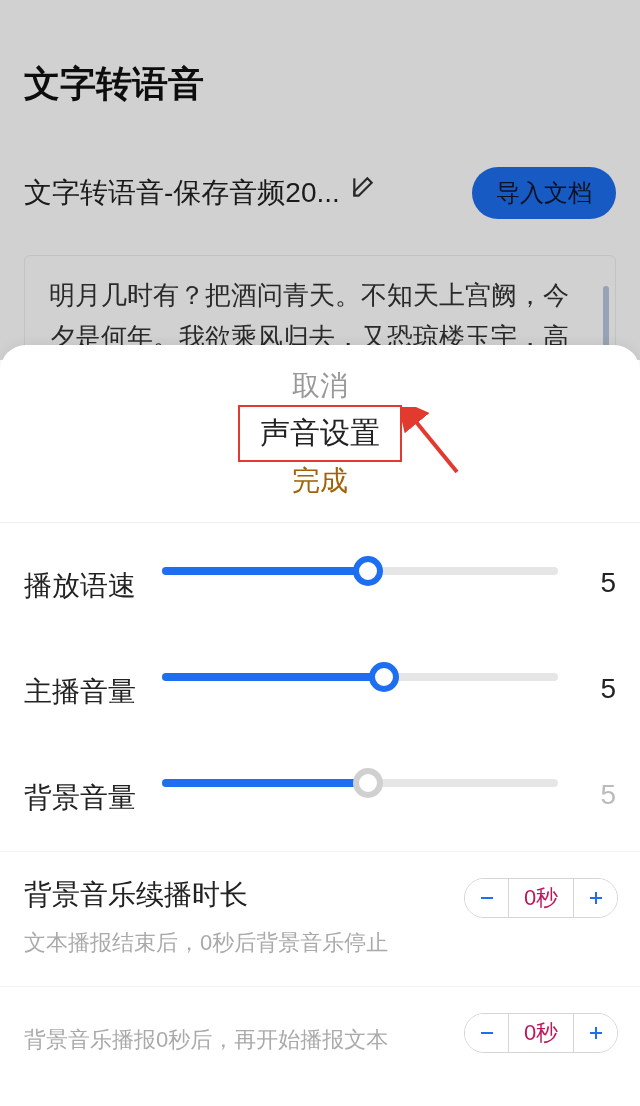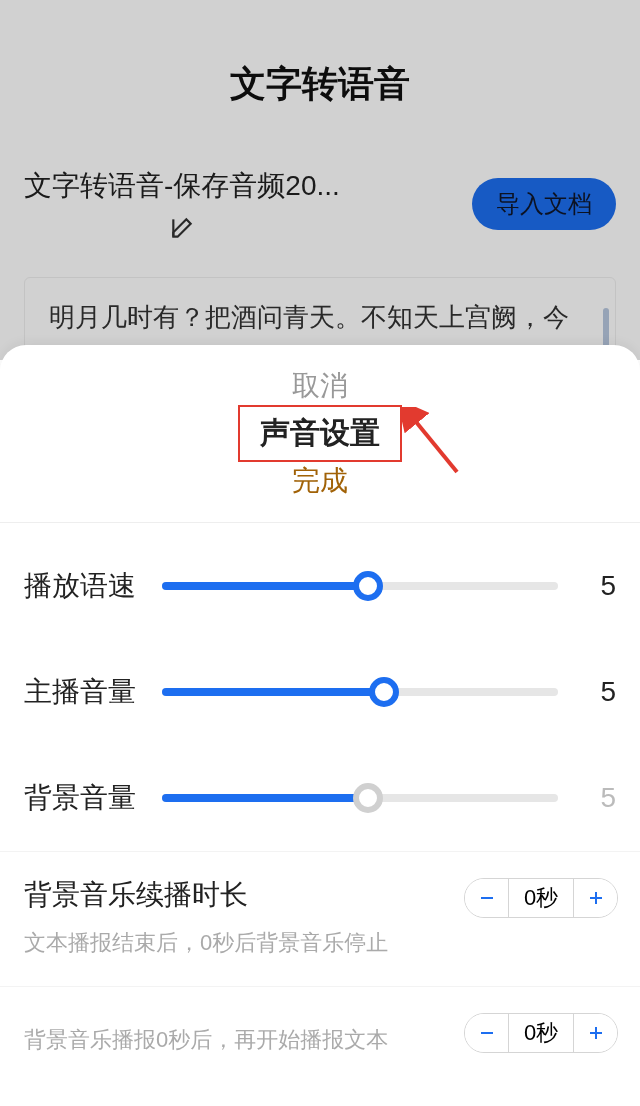--- a/index.html
+++ b/index.html
@@ -26,35 +26,32 @@
     .bg-content {
       position: absolute;
       top: 0; left: 0; right: 0;
       padding: 60px 24px 0 24px;
       z-index: 1;
     }
     .bg-title {
       font-size: 36px;
       font-weight: 700;
       color: #111;
-      text-align: center;
     }
     .bg-subtitle-row {
       display: flex;
       align-items: center;
       justify-content: space-between;
       margin-top: 58px;
     }
     .bg-subtitle {
       font-size: 28px;
       color: #222;
       display: flex;
-      align-items: center;
       gap: 10px;
-      flex-direction: column;
     }
     .edit-icon {
       display: inline-flex;
       width: 26px; height: 26px;
     }
     .import-btn {
       background: #1d6ef0;
       color: #0f172a;
       font-size: 24px;
       padding: 10px 24px;
@@ -110,21 +107,21 @@
       background: none;
       border: none;
     }
     .sheet-title-box {
       border: 2px solid #e23a2f;
       padding: 6px 20px;
     }
     .sheet-title {
       font-size: 30px;
       color: #222;
-      font-weight: 700;
+      font-weight: 400;
     }
     .sheet-done {
       font-size: 28px;
       color: #a16207;
       background: none;
       border: none;
     }
     .arrow-annotation {
       position: absolute;
       top: 62px;
@@ -133,21 +130,21 @@
       height: 70px;
       pointer-events: none;
     }
 
     .settings-body {
       padding: 10px 0 0 0;
       flex: 1;
     }
     .slider-row {
       display: flex;
-      align-items: center;
+      align-items: flex-start;
       padding: 34px 24px;
       gap: 18px;
     }
     .slider-label {
       font-size: 28px;
       color: #222;
       width: 120px;
       flex-shrink: 0;
     }
     .slider-track {
@@ -228,21 +225,21 @@
     .stepper-btn:first-child {
       border-right: 1px solid #d5d5d5;
     }
     .stepper-btn:last-child {
       border-left: 1px solid #d5d5d5;
     }
     .stepper-val {
       width: 64px;
       text-align: center;
       font-size: 22px;
-      color: #000000;
+      color: #be185d;
     }
   </style>
 </head>
 <body>
 
 <div class="background-layer">
   <div class="bg-content">
     <div class="bg-title">文字转语音</div>
     <div class="bg-subtitle-row">
       <div class="bg-subtitle">

